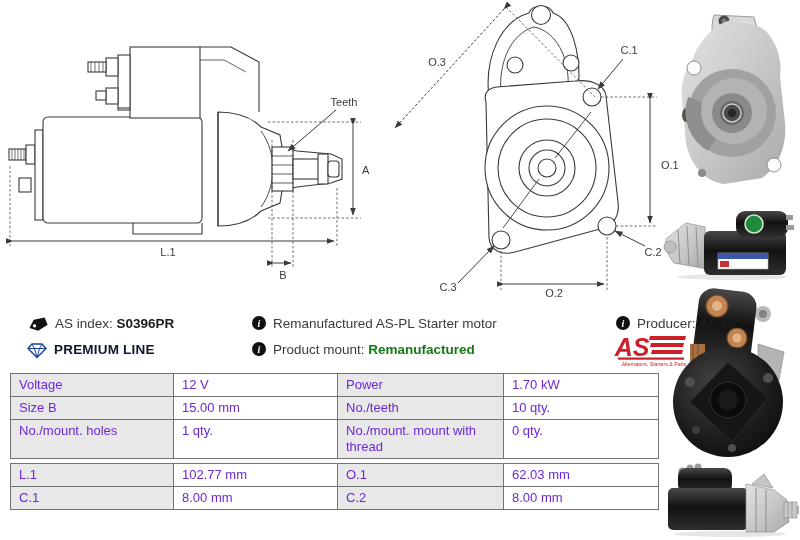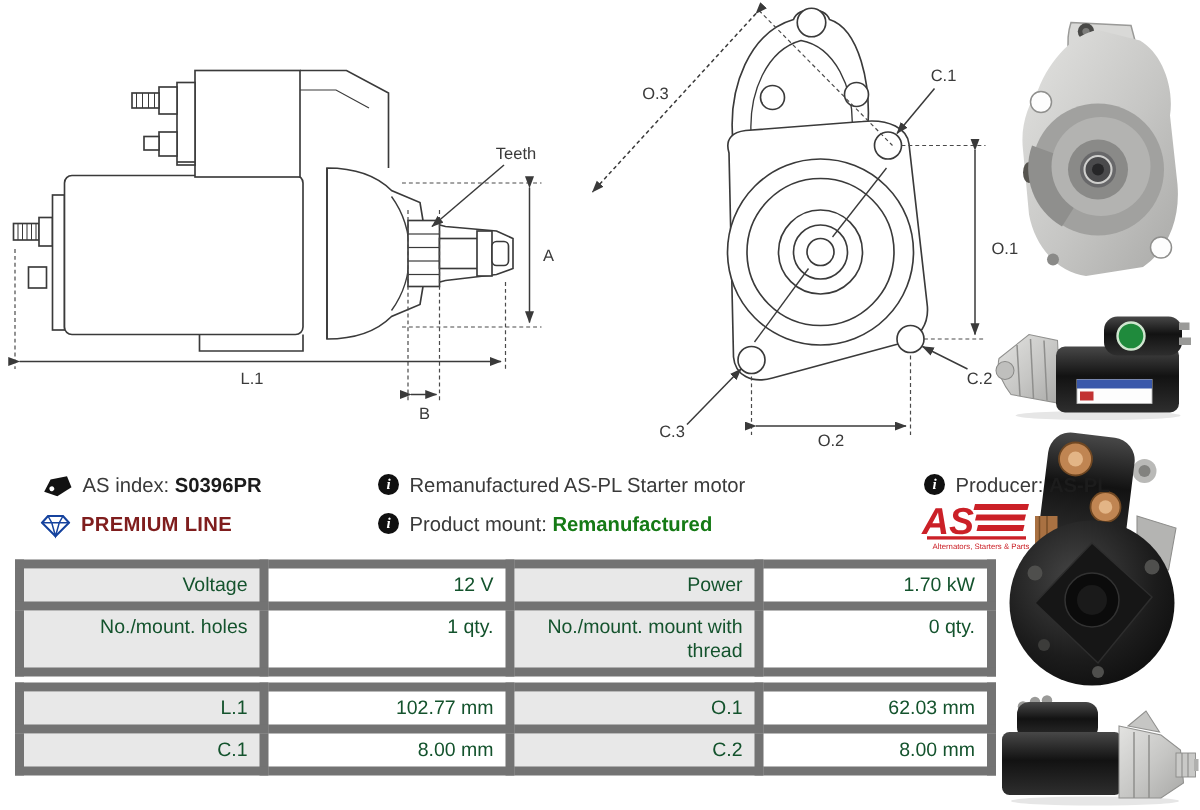--- a/index.html
+++ b/index.html
@@ -6,33 +6,33 @@
   .page{
     position:relative;width:800px;height:540px;background:#fff;overflow:hidden;
     font-family:"Liberation Sans",sans-serif;color:#3a3a3a;
   }
   svg text{font-family:"Liberation Sans",sans-serif;}
   .abs{position:absolute;}
 
   
   .inforow{position:absolute;display:flex;align-items:flex-start;gap:7px;font-size:13.5px;white-space:nowrap;}
   .inforow b{color:#1c1c1c;}
-  .blue{color:#7f1d1d;font-weight:bold;letter-spacing:.2px;}
+  .blue{color:#0f172a;font-weight:bold;letter-spacing:.2px;}
   .green{color:#157a15;font-weight:bold;margin-top:27px;}
   .info-i{
     display:inline-flex;align-items:center;justify-content:center;flex:0 0 auto;
     width:14px;height:14px;border-radius:50%;background:#101010;color:#fff;
     font:italic bold 10px "Liberation Serif",serif;
   }
 
   
   table.spec{border-collapse:collapse;table-layout:fixed;width:648px;font-size:13px;}
   table.spec td{
-    border:6px solid #737373;padding:3px 8px 3px 8px;text-align:right;
-    vertical-align:top;line-height:16px;color:#14532d;overflow:hidden;
+    border:1px solid #737373;padding:3px 8px 3px 8px;
+    vertical-align:top;line-height:16px;color:#6d28d9;overflow:hidden;
   }
   table.spec td.lbl{background:#e8e8e8;}
   table.spec td.val{background:#fff;}
   table.spec tr.r1 td{height:16px;}
   table.spec tr.tall td{height:32px;}
 </style>
 </head>
 <body>
 
 <div class="page">
@@ -325,20 +325,26 @@
           <col style="width:166px">
           <col style="width:155px">
         </colgroup>
       <tbody>
           <tr class="r1">
         <td class="lbl">Voltage</td>
         <td class="val">12 V</td>
         <td class="lbl">Power</td>
         <td class="val">1.70 kW</td>
       </tr>
+      <tr class="r1">
+        <td class="lbl">Size B</td>
+        <td class="val">15.00 mm</td>
+        <td class="lbl">No./teeth</td>
+        <td class="val">10 qty.</td>
+      </tr>
       <tr class="tall">
         <td class="lbl">No./mount. holes</td>
         <td class="val">1 qty.</td>
         <td class="lbl">No./mount. mount with thread</td>
         <td class="val">0 qty.</td>
       </tr>
     </tbody>
       </table>
     <table class="spec" style="margin-top:4px">
       <colgroup>

